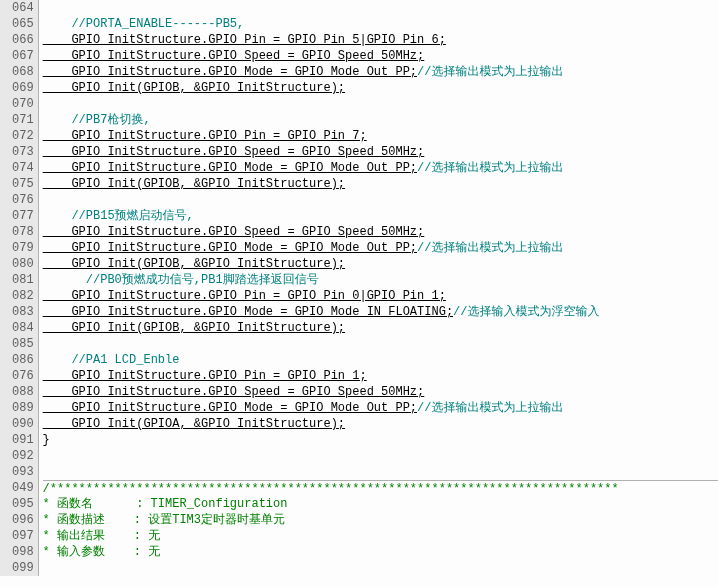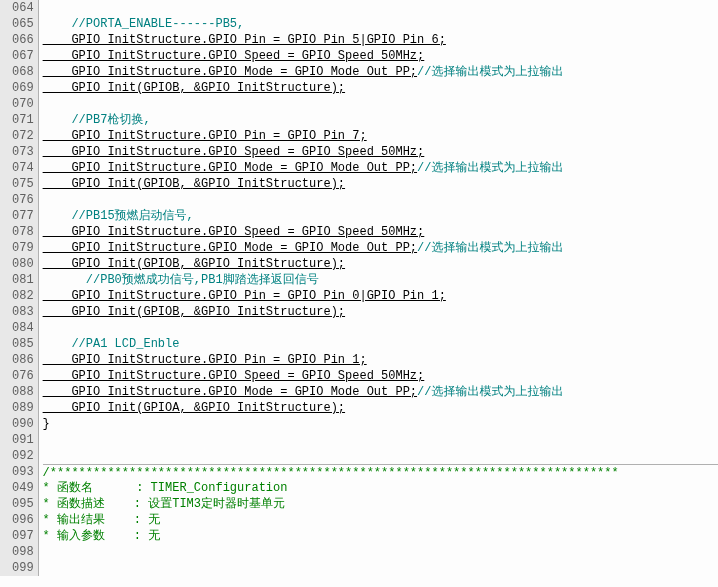--- a/index.html
+++ b/index.html
@@ -98,20 +98,21 @@
       <div class="line"><span class="plain" style="white-space: pre;">    GPIO_InitStructure.GPIO_Speed = GPIO_Speed_50MHz;</span></div>
       <div class="line"><span class="plain" style="white-space: pre;">    GPIO_InitStructure.GPIO_Mode = GPIO_Mode_Out_PP;</span><span class="cmt" style="white-space: pre;">//选择输出模式为上拉输出</span></div>
       <div class="line"><span class="plain" style="white-space: pre;">    GPIO_Init(GPIOB, &amp;GPIO_InitStructure);</span></div>
       <div class="line">&nbsp;</div>
       <div class="line"><span class="cmt" style="white-space: pre;">    //PB15预燃启动信号,</span></div>
       <div class="line"><span class="plain" style="white-space: pre;">    GPIO_InitStructure.GPIO_Speed = GPIO_Speed_50MHz;</span></div>
       <div class="line"><span class="plain" style="white-space: pre;">    GPIO_InitStructure.GPIO_Mode = GPIO_Mode_Out_PP;</span><span class="cmt" style="white-space: pre;">//选择输出模式为上拉输出</span></div>
       <div class="line"><span class="plain" style="white-space: pre;">    GPIO_Init(GPIOB, &amp;GPIO_InitStructure);</span></div>
       <div class="line"><span class="cmt" style="white-space: pre;">      //PB0预燃成功信号,PB1脚踏选择返回信号</span></div>
       <div class="line"><span class="plain" style="white-space: pre;">    GPIO_InitStructure.GPIO_Pin = GPIO_Pin_0|GPIO_Pin_1;</span></div>
+      <div class="line"><span class="plain" style="white-space: pre;">    GPIO_InitStructure.GPIO_Mode = GPIO_Mode_IN_FLOATING;</span><span class="cmt" style="white-space: pre;">//选择输入模式为浮空输入</span></div>
       <div class="line"><span class="plain" style="white-space: pre;">    GPIO_Init(GPIOB, &amp;GPIO_InitStructure);</span></div>
       <div class="line">&nbsp;</div>
       <div class="line"><span class="cmt" style="white-space: pre;">    //PA1 LCD_Enble</span></div>
       <div class="line"><span class="plain" style="white-space: pre;">    GPIO_InitStructure.GPIO_Pin = GPIO_Pin_1;</span></div>
       <div class="line"><span class="plain" style="white-space: pre;">    GPIO_InitStructure.GPIO_Speed = GPIO_Speed_50MHz;</span></div>
       <div class="line"><span class="plain" style="white-space: pre;">    GPIO_InitStructure.GPIO_Mode = GPIO_Mode_Out_PP;</span><span class="cmt" style="white-space: pre;">//选择输出模式为上拉输出</span></div>
       <div class="line"><span class="plain" style="white-space: pre;">    GPIO_Init(GPIOA, &amp;GPIO_InitStructure);</span></div>
       <div class="line"><span class="brace" style="white-space: pre;">}</span></div>
       <div class="line">&nbsp;</div>
       <div class="line">&nbsp;</div>

